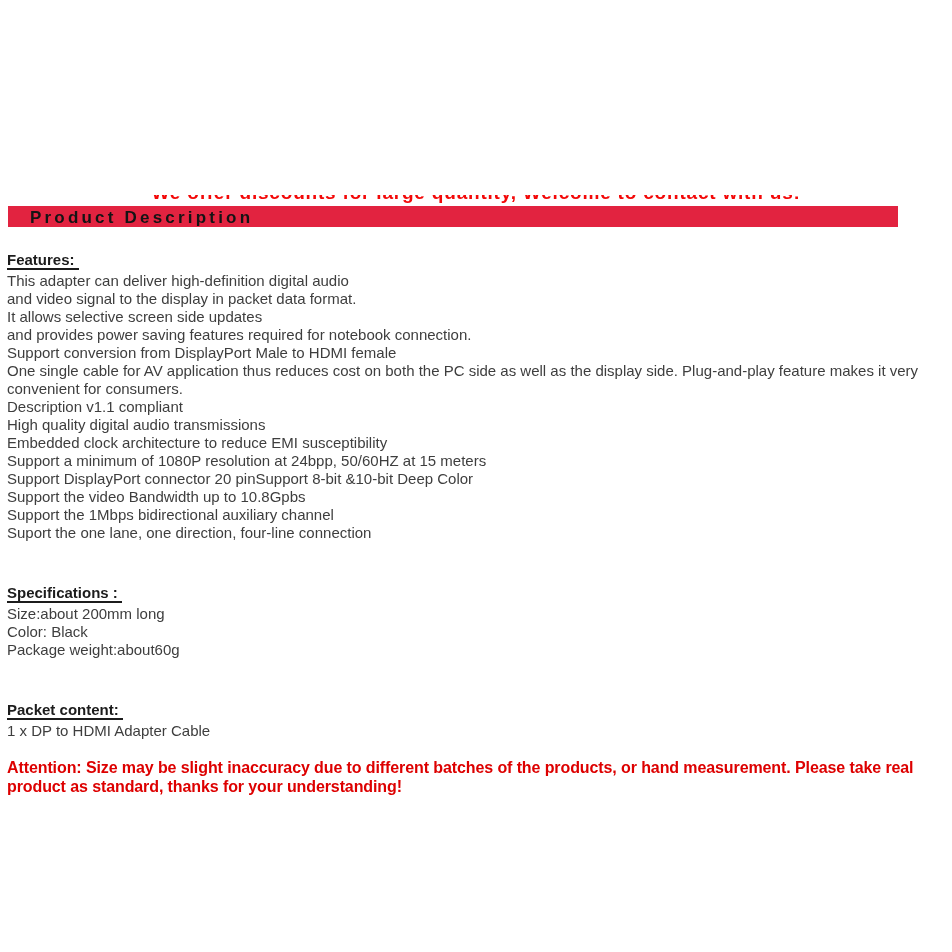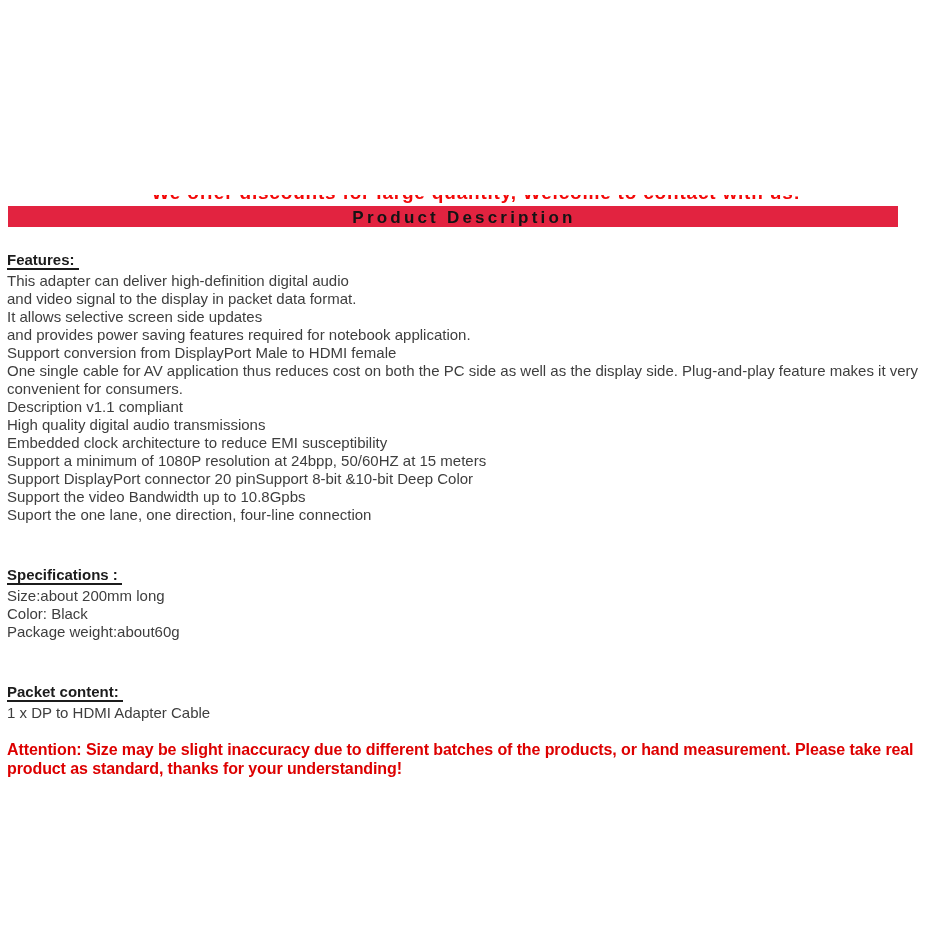--- a/index.html
+++ b/index.html
@@ -37,21 +37,20 @@
   }
 
   
   .banner {
     position: absolute;
     top: 206px;
     left: 8px;
     width: 890px;
     height: 21px;
     background: #e22340;
-    text-align: center;
   }
   .banner-title {
     font-weight: bold;
     font-size: 17px;
     line-height: 23px;
     letter-spacing: 3.2px;
     color: #141414;
     padding-left: 22px;
     white-space: nowrap;
   }
@@ -103,29 +102,30 @@
   </div>
 
   <div class="content">
 
     <div class="heading-row">
       <span class="heading">Features: </span>
     </div>
     <div class="line">This adapter can deliver high-definition digital audio</div>
     <div class="line">and video signal to the display in packet data format.</div>
     <div class="line">It allows selective screen side updates</div>
-    <div class="line">and provides power saving features required for notebook application.</div>
+    <div class="line">and provides power saving features required for notebook connection.</div>
     <div class="line">Support conversion from DisplayPort Male to HDMI female</div>
     <div class="line">One single cable for AV application thus reduces cost on both the PC side as well as the display side. Plug-and-play feature makes it very convenient for consumers.</div>
     <div class="line">Description v1.1 compliant</div>
     <div class="line">High quality digital audio transmissions</div>
     <div class="line">Embedded clock architecture to reduce EMI susceptibility</div>
     <div class="line">Support a minimum of 1080P resolution at 24bpp, 50/60HZ at 15 meters</div>
     <div class="line">Support DisplayPort connector 20 pinSupport 8-bit &amp;10-bit Deep Color</div>
     <div class="line">Support the video Bandwidth up to 10.8Gpbs</div>
+    <div class="line">Support the 1Mbps bidirectional auxiliary channel</div>
     <div class="line">Suport the one lane, one direction, four-line connection</div>
 
     <div class="gap"></div>
 
     <div class="heading-row">
       <span class="heading">Specifications :</span>
     </div>
     <div class="line">Size:about 200mm long</div>
     <div class="line">Color: Black</div>
     <div class="line">Package weight:about60g</div>

